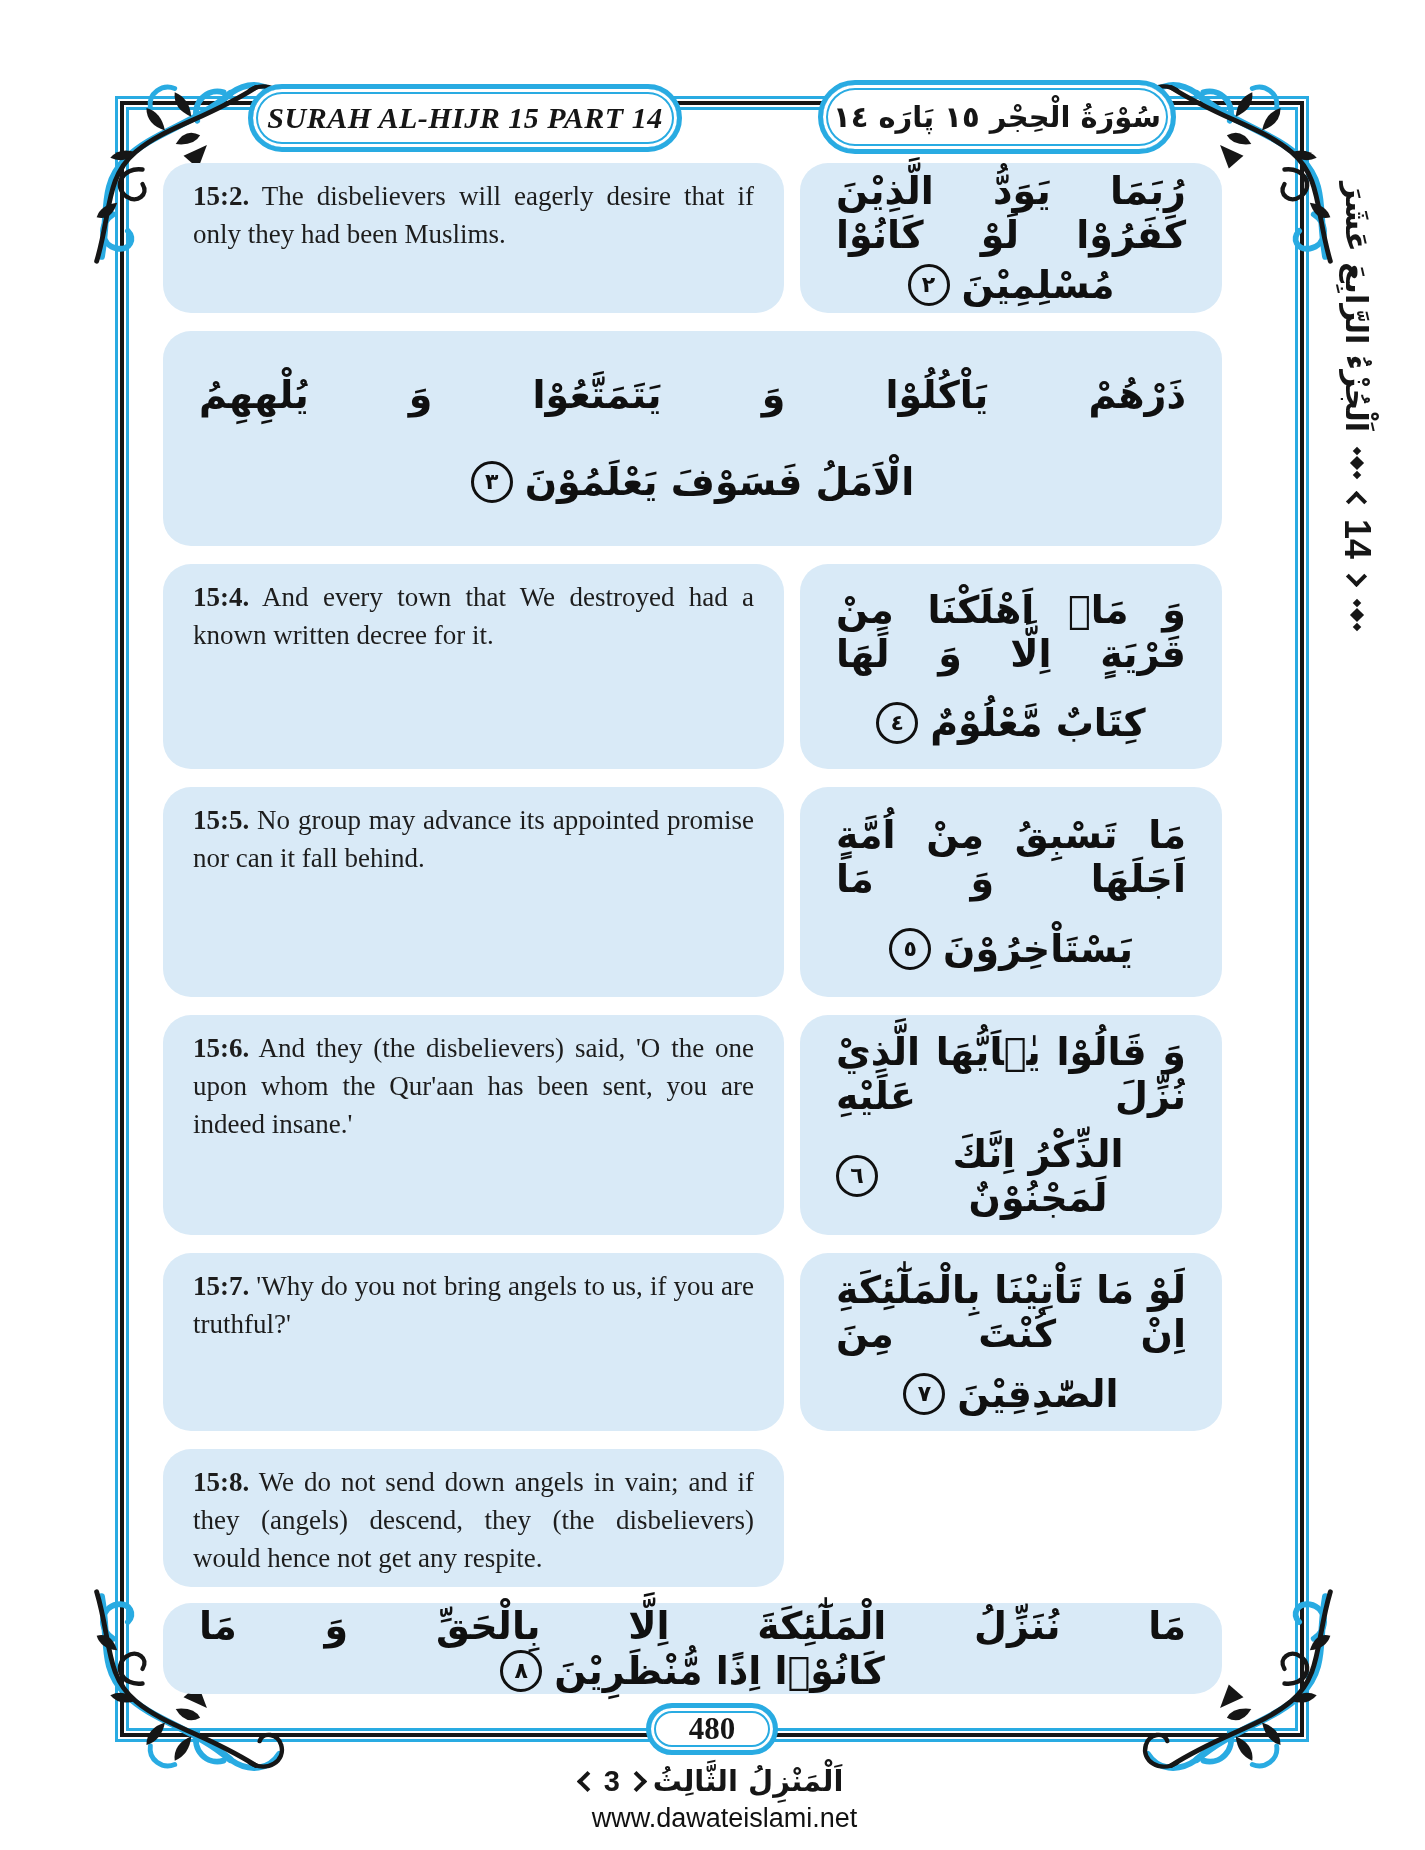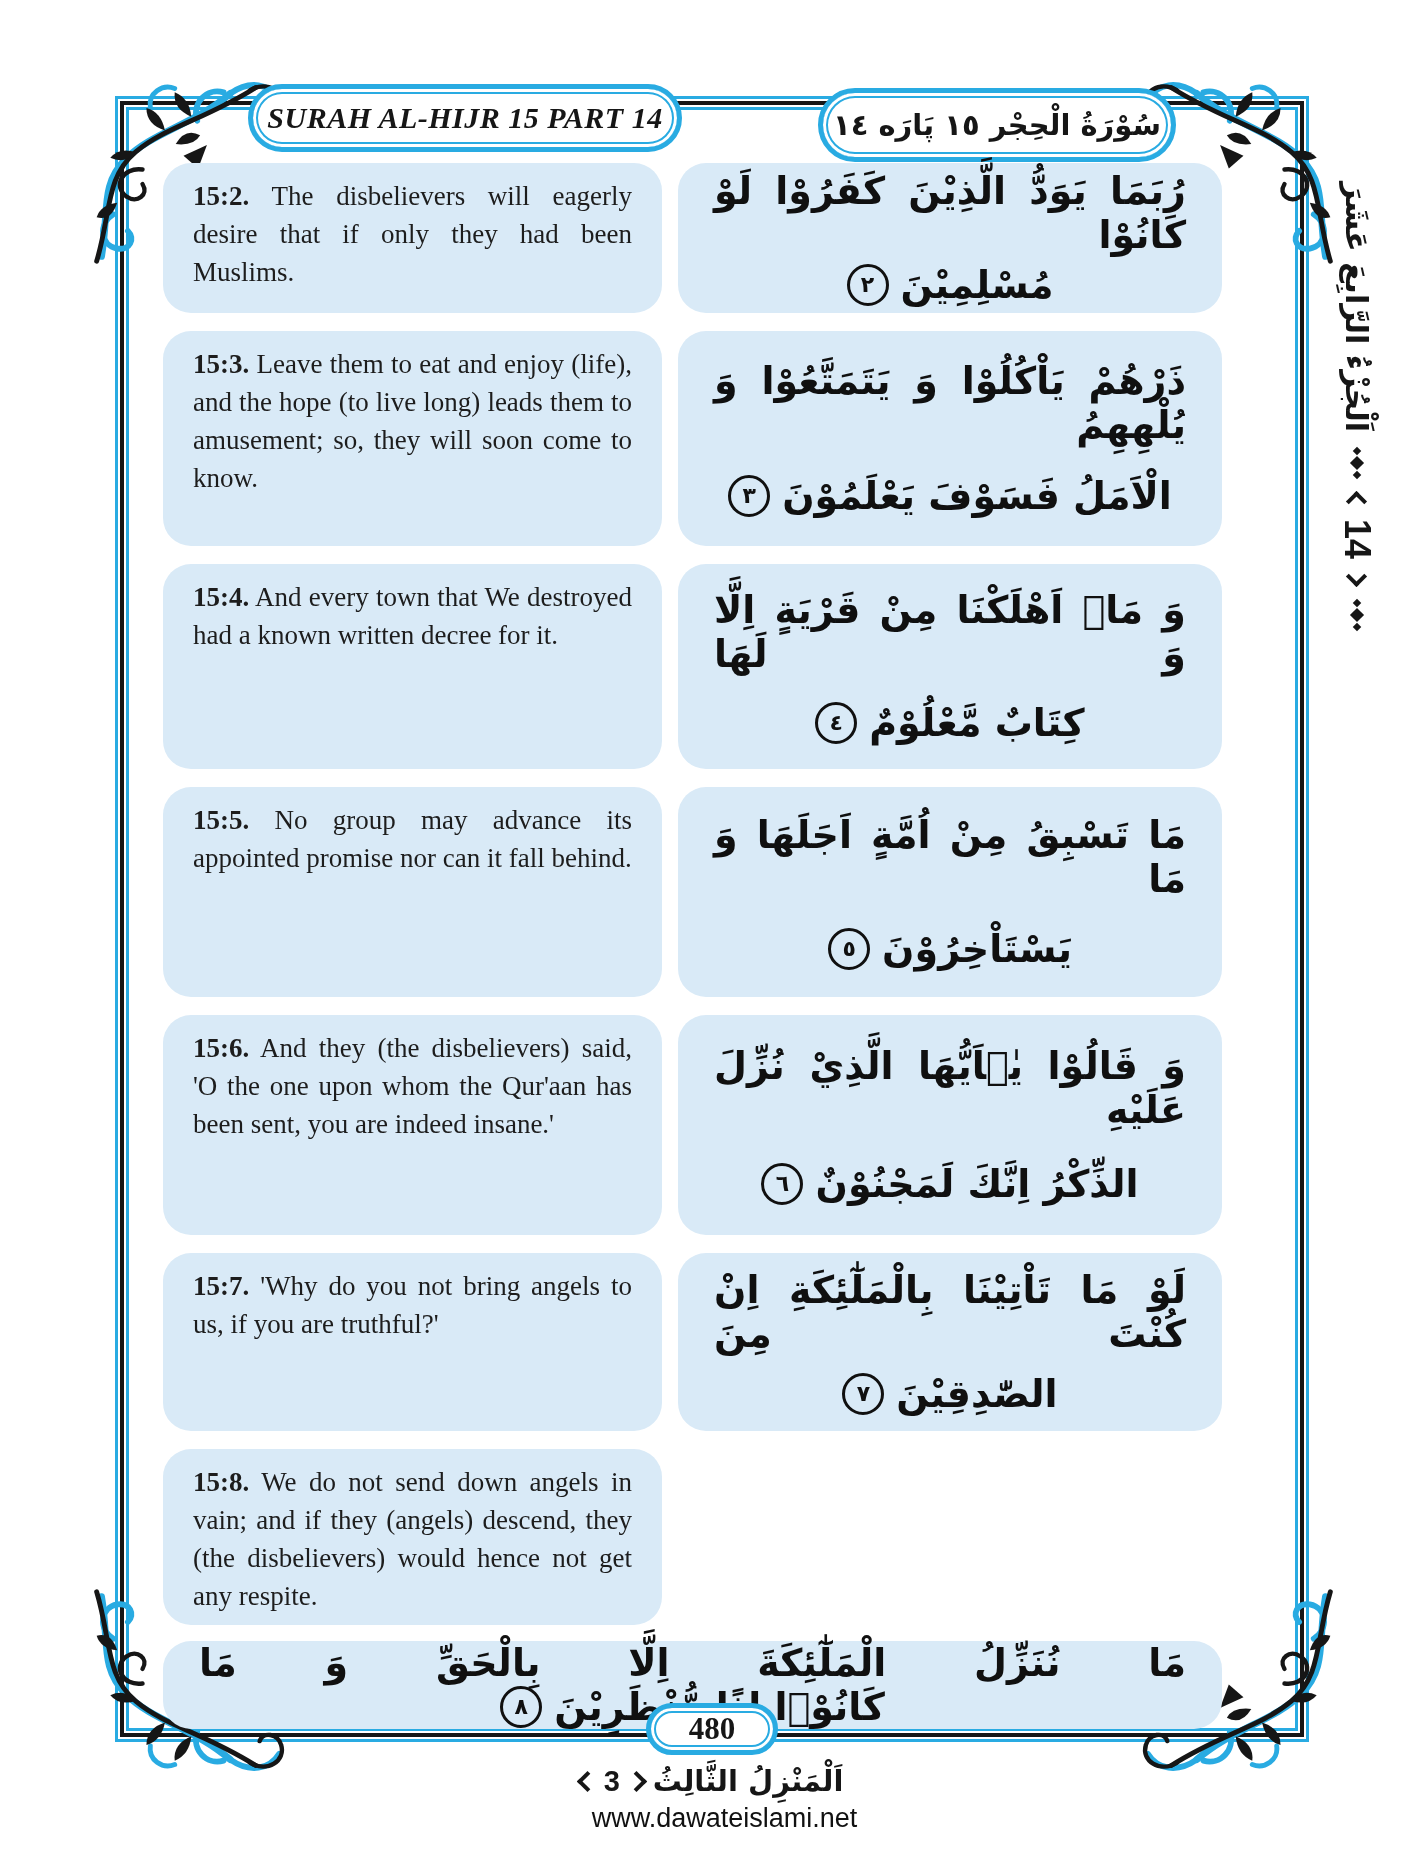--- a/index.html
+++ b/index.html
@@ -20,40 +20,40 @@
   .corner.bl{left:82px;top:1582px;transform:scaleY(-1);}
   .corner.br{left:1140px;top:1582px;transform:scale(-1,-1);}
   
   .pill{
     position:absolute;background:#ffffff;border:5px solid #29abe2;border-radius:40px;
     box-shadow:inset 0 0 0 3px #ffffff,inset 0 0 0 5px #29abe2;
     display:flex;align-items:center;justify-content:center;
   }
   .pill-left{left:248px;top:84px;width:424px;height:58px;}
   .pill-left span{font-weight:bold;font-size:30px;letter-spacing:.5px;font-style:italic;}
-  .pill-right{left:818px;top:80px;width:348px;height:64px;margin-top:8px;}
+  .pill-right{left:818px;top:80px;width:348px;height:64px;}
   .pill-right span{font-family:"DejaVu Sans",sans-serif;font-weight:bold;font-size:29px;direction:rtl;}
   .pill-page{left:646px;top:1703px;width:122px;height:42px;}
   .pill-page span{font-weight:bold;font-size:31px;}
   
   .content{
     position:absolute;left:163px;top:163px;width:1059px;
     display:flex;flex-direction:column;gap:18px;
   }
   .row{display:flex;gap:16px;}
   .row:nth-child(1){height:150px;}
   .row:nth-child(2){height:215px;}
   .row:nth-child(3){height:205px;}
   .row:nth-child(4){height:210px;}
   .row:nth-child(5){height:220px;}
   .row:nth-child(6){height:178px;}
   .row:nth-child(7){height:245px;flex-direction:column;}
   .en-box,.ar-box{background:#d9eaf7;border-radius:28px;box-sizing:border-box;}
   .en-box{
-    width:499px;flex:none;padding:14px 30px 10px 30px;
+    width:621px;flex:none;padding:14px 30px 10px 30px;
     font-size:27px;line-height:38px;text-align:justify;color:#1d1d1d;
   }
   .en-box .ref{font-weight:bold;}
   .ar-box{
     flex:1;direction:rtl;display:flex;flex-direction:column;justify-content:space-evenly;
     padding:0 36px;font-family:"DejaVu Sans",sans-serif;font-weight:bold;color:#101010;
   }
   .ar-l1{font-size:38px;text-align:justify;text-align-last:justify;-moz-text-align-last:justify;}
   .ar-l2{font-size:38px;text-align:center;display:flex;align-items:center;justify-content:center;gap:12px;}
   .ayah-circle{
@@ -221,24 +221,20 @@
     <div class="ar-box">
       <div class="ar-l1">رُبَمَا يَوَدُّ الَّذِيْنَ كَفَرُوْا لَوْ كَانُوْا</div>
       <div class="ar-l2">
         <span>مُسْلِمِيْنَ</span>
         <span class="ayah-circle">٢</span>
       </div>
     </div>
   </div>
 
   <div class="row">
-    <div class="en-box">
-      <span class="ref">15:3.</span>
-      <span>Leave them to eat and enjoy (life), and the hope (to live long) leads them to amusement; so, they will soon come to know.</span>
-    </div>
     <div class="ar-box">
       <div class="ar-l1">ذَرْهُمْ يَاْكُلُوْا وَ يَتَمَتَّعُوْا وَ يُلْهِهِمُ</div>
       <div class="ar-l2">
         <span>الْاَمَلُ فَسَوْفَ يَعْلَمُوْنَ</span>
         <span class="ayah-circle">٣</span>
       </div>
     </div>
   </div>
 
   <div class="row">

